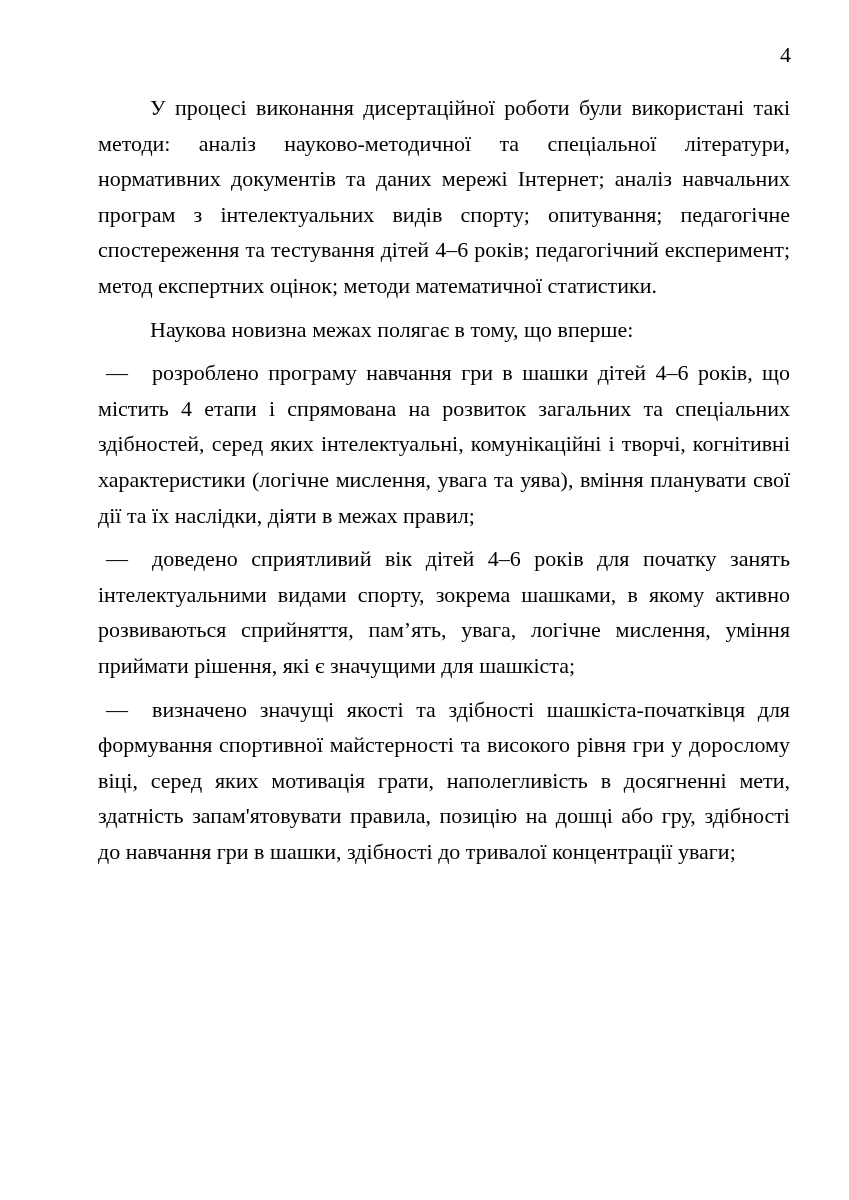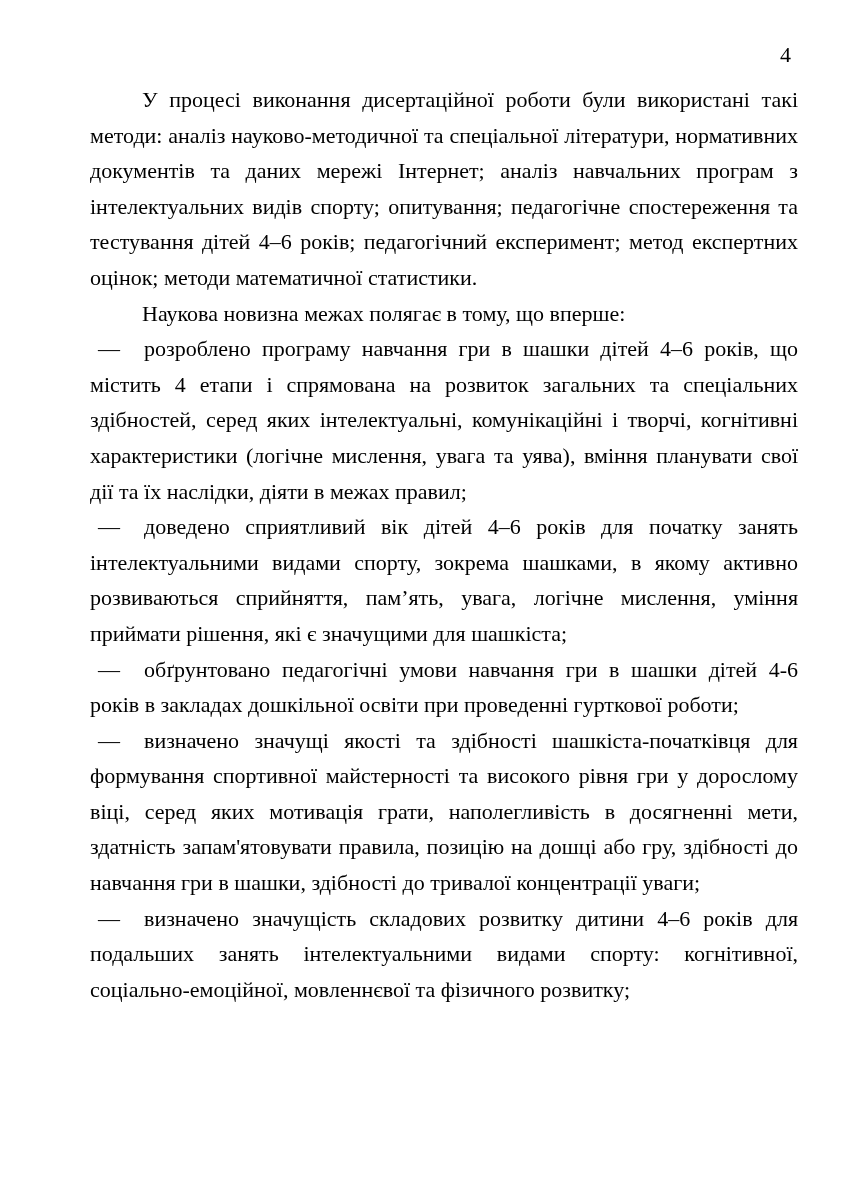--- a/index.html
+++ b/index.html
@@ -24,21 +24,21 @@
     line-height: 26px;
     color: #000000;
   }
   .content {
     position: absolute;
     top: 82px;
     left: 90px;
     width: 708px;
   }
   .para {
-    margin: 0;
+    margin: 8px;
     font-size: 22px;
     line-height: 35.6px;
     text-align: justify;
     color: #000000;
   }
   .para.indent {
     text-indent: 52px;
   }
   .para.dash-para {
     text-indent: 8px;
@@ -60,20 +60,18 @@
 
     <p class="para indent">У процесі виконання дисертаційної роботи були використані такі методи: аналіз науково-методичної та спеціальної літератури, нормативних документів та даних мережі Інтернет; аналіз навчальних програм з інтелектуальних видів спорту; опитування; педагогічне спостереження та тестування дітей 4–6 років; педагогічний експеримент; метод експертних оцінок; методи математичної статистики.</p>
 
     <p class="para indent">Наукова новизна межах полягає в тому, що вперше:</p>
 
 
     <p class="para dash-para"><span class="dash-marker">—</span><span>розроблено програму навчання гри в шашки дітей 4–6 років, що містить 4 етапи і спрямована на розвиток загальних та спеціальних здібностей, серед яких інтелектуальні, комунікаційні і творчі, когнітивні характеристики (логічне мислення, увага та уява), вміння планувати свої дії та їх наслідки, діяти в межах правил;</span></p>
 
     <p class="para dash-para"><span class="dash-marker">—</span><span>доведено сприятливий вік дітей 4–6 років для початку занять інтелектуальними видами спорту, зокрема шашками, в якому активно розвиваються сприйняття, пам’ять, увага, логічне мислення, уміння приймати рішення, які є значущими для шашкіста;</span></p>
 
-    <p class="para dash-para"><span class="dash-marker">—</span><span>обґрунтовано педагогічні умови навчання гри в шашки дітей 4-6 років в закладах дошкільної освіти при проведенні гурткової роботи;</span></p>
 
     <p class="para dash-para"><span class="dash-marker">—</span><span>визначено значущі якості та здібності шашкіста-початківця для формування спортивної майстерності та високого рівня гри у дорослому віці, серед яких мотивація грати, наполегливість в досягненні мети, здатність запам'ятовувати правила, позицію на дошці або гру, здібності до навчання гри в шашки, здібності до тривалої концентрації уваги;</span></p>
 
-    <p class="para dash-para"><span class="dash-marker">—</span><span>визначено значущість складових розвитку дитини 4–6 років для подальших занять інтелектуальними видами спорту: когнітивної, соціально-емоційної, мовленнєвої та фізичного розвитку;</span></p>
 
   </div>
 </div>
 
 </body></html>

